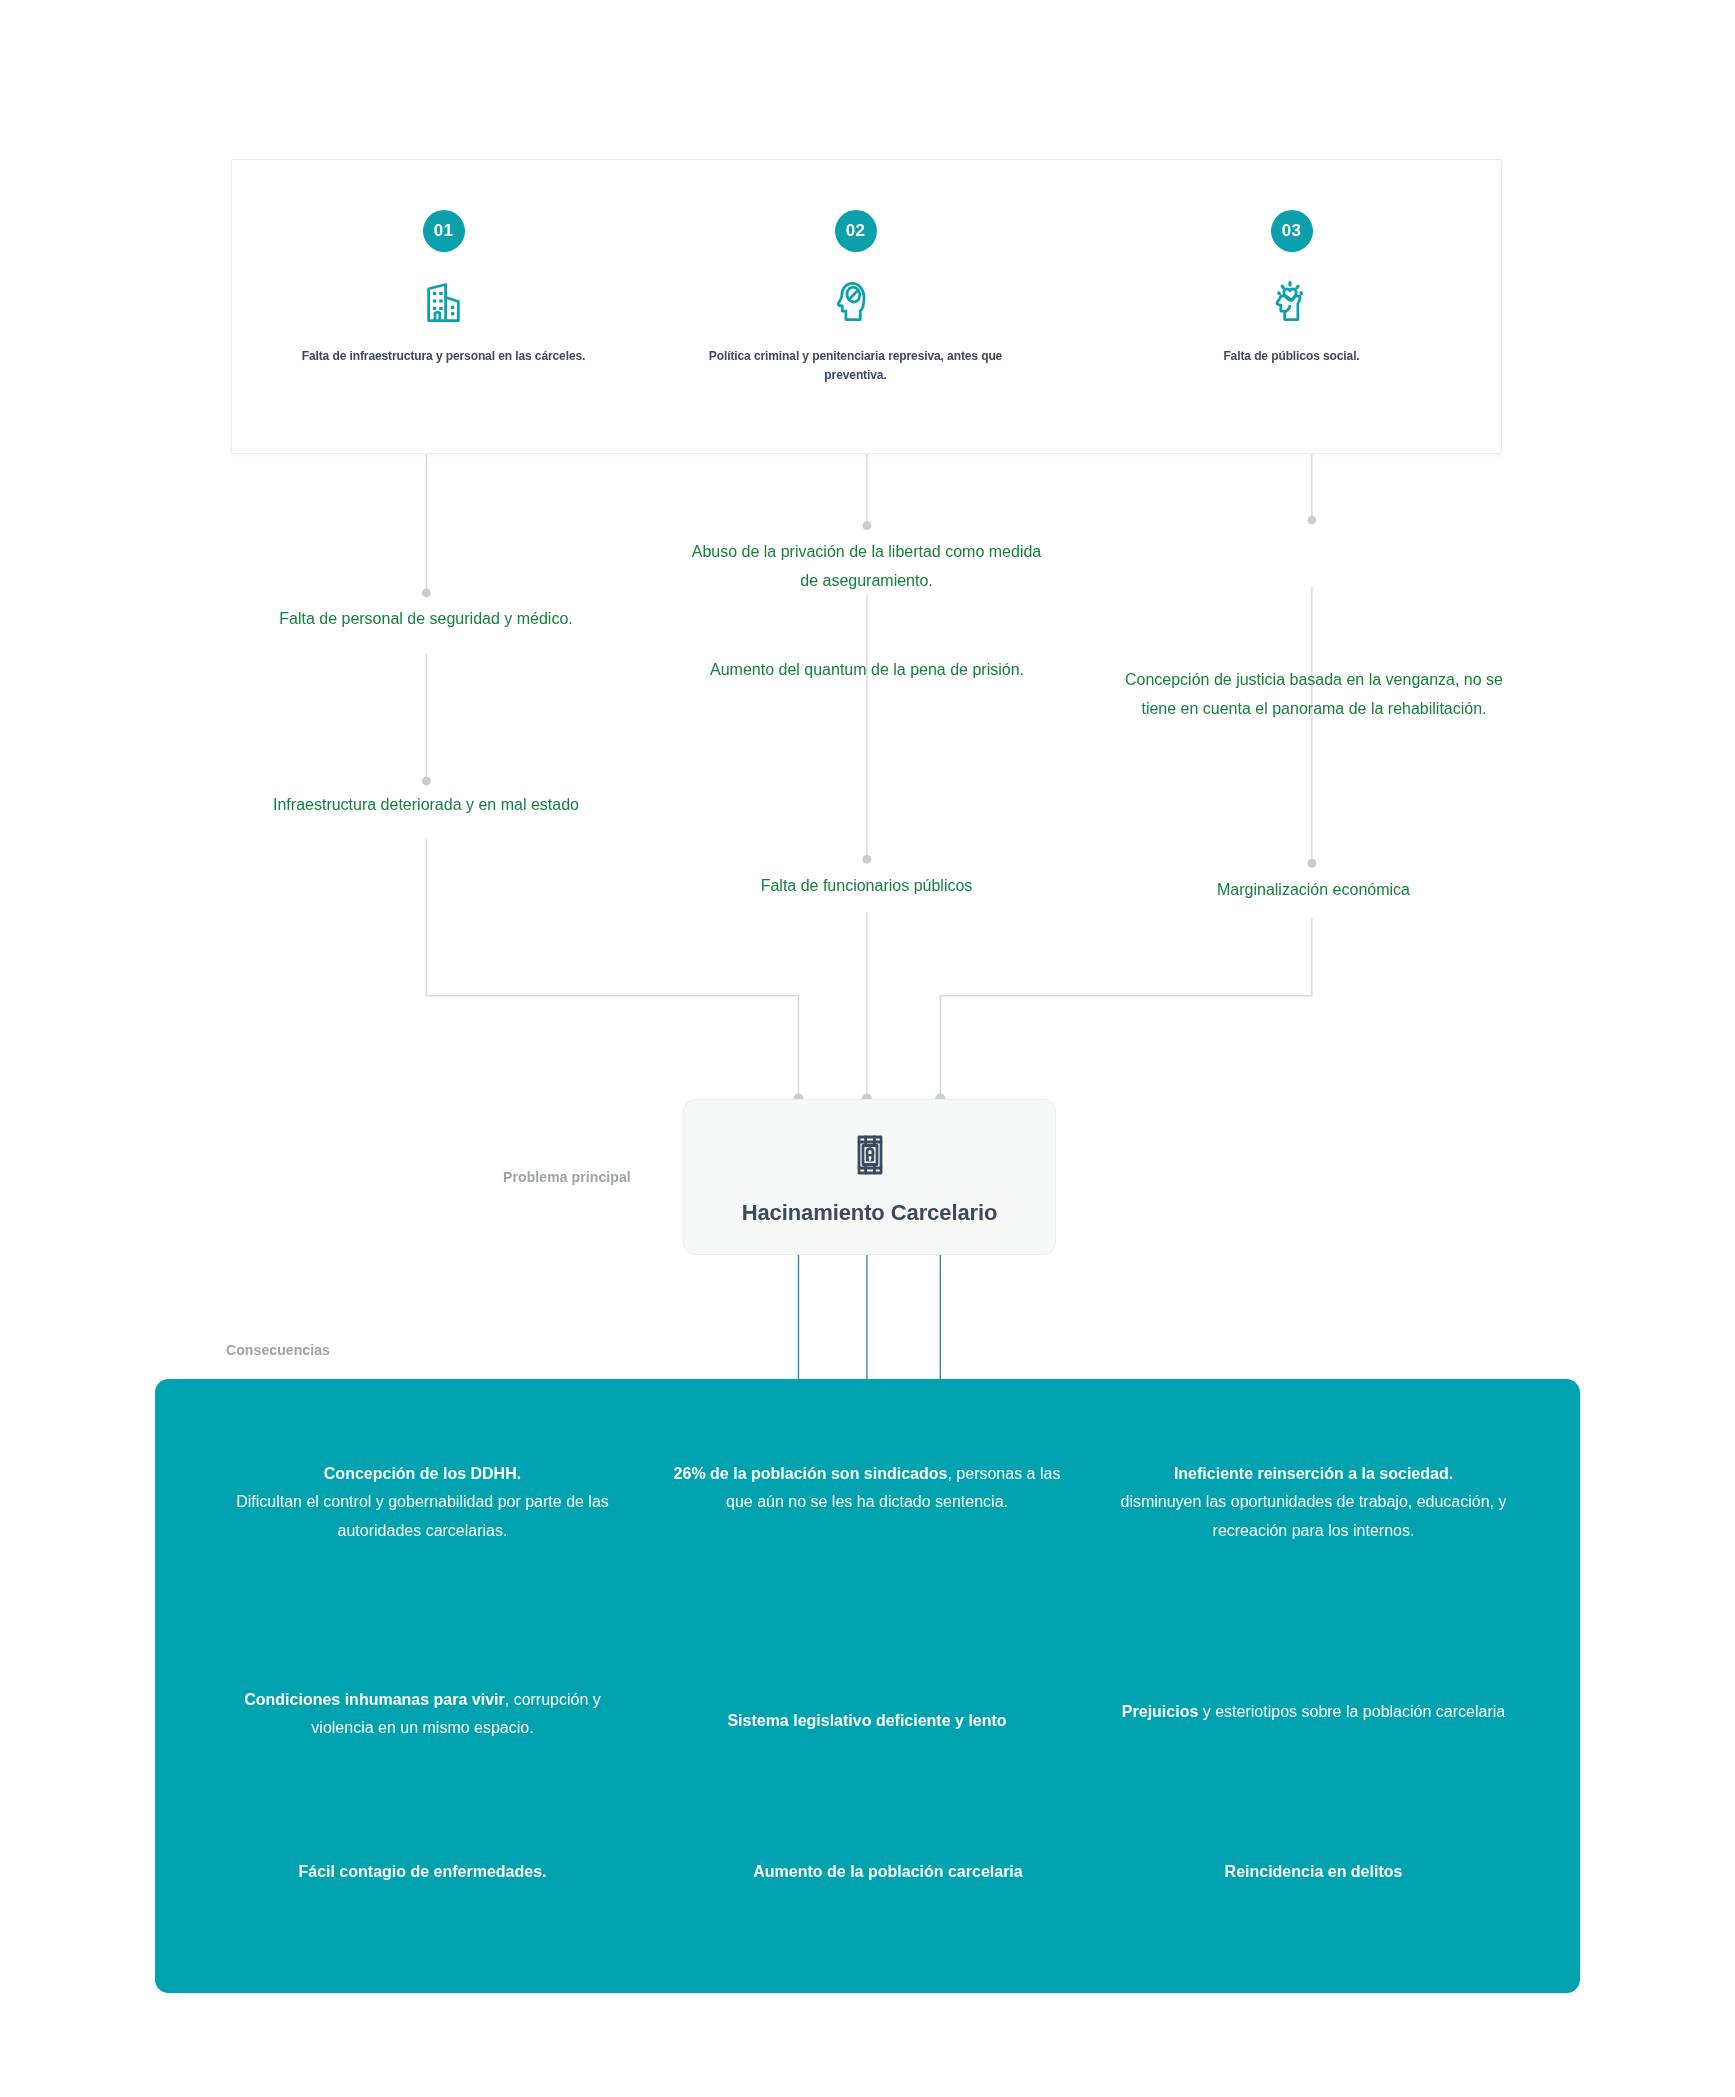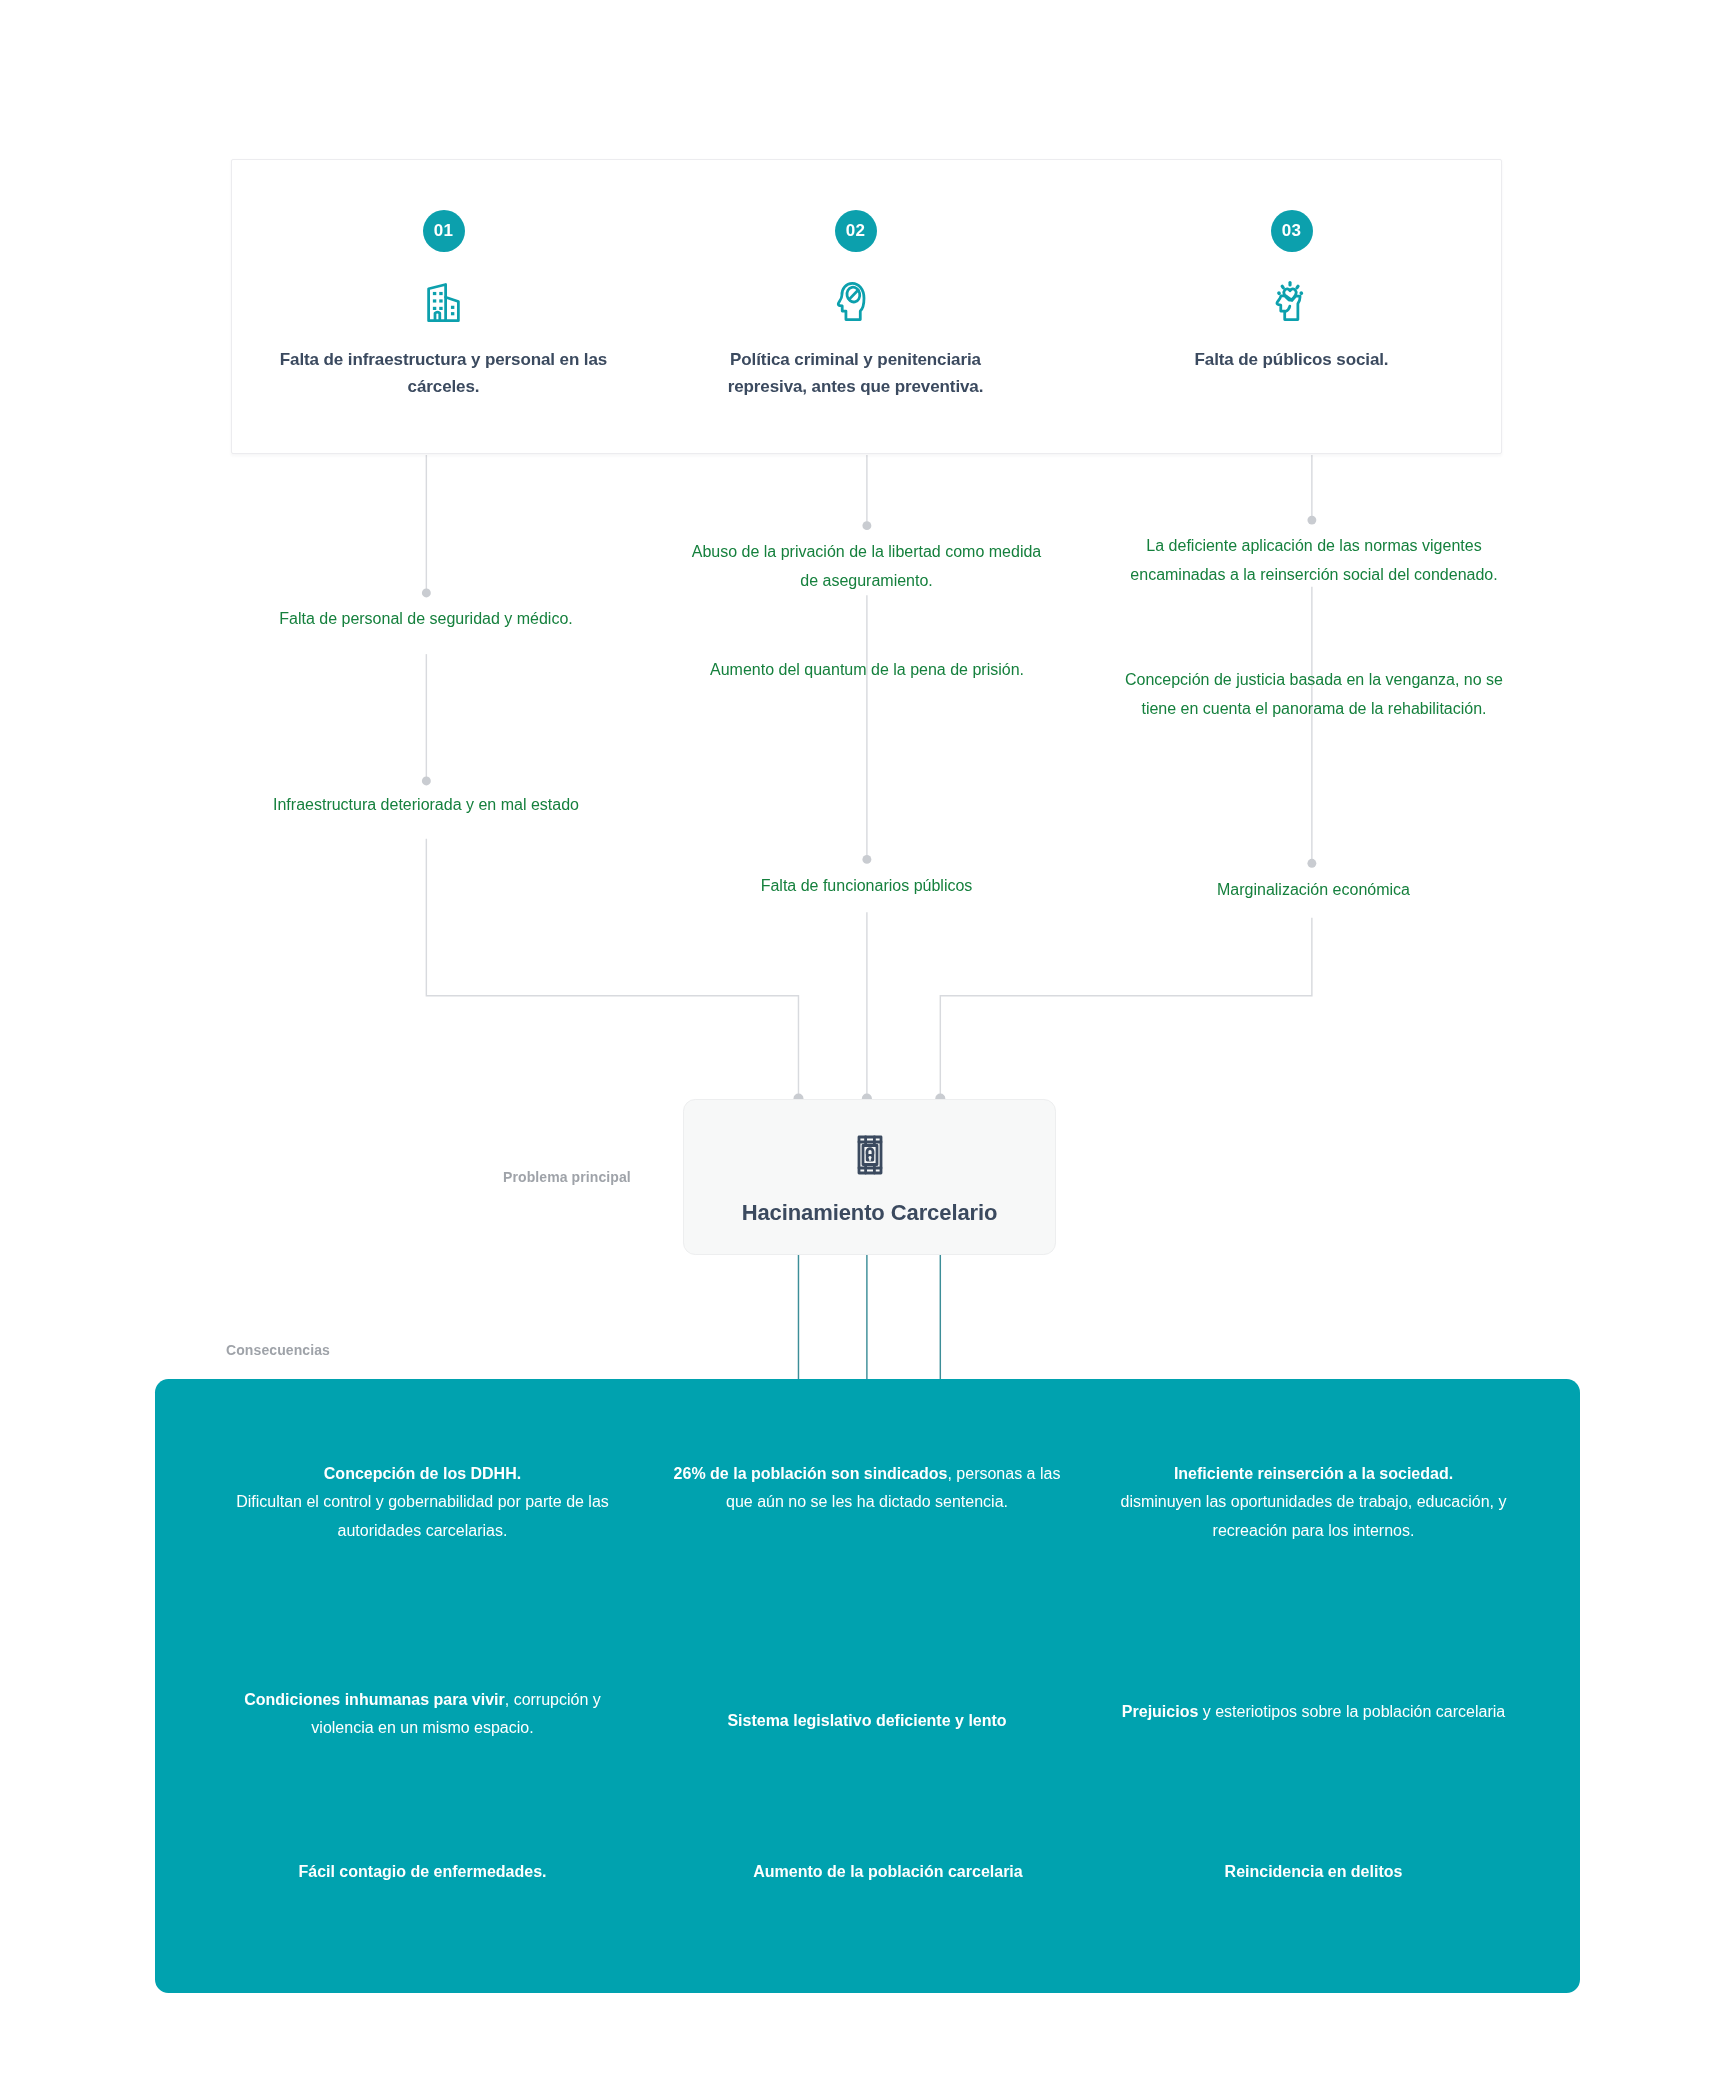--- a/index.html
+++ b/index.html
@@ -44,21 +44,21 @@
     color: #ffffff;
     font-size: 17px; font-weight: 700;
     letter-spacing: 0.3px;
     display: flex; align-items: center; justify-content: center;
   }
   .cause-icon { margin-top: 23.4px; height: 53px; display:flex; align-items:center; justify-content:center;}
   .cause-title {
     margin-top: 19px;
     width: 334px;
     text-align: center;
-    font-size: 17px; font-weight: 700;
+    font-size: 12px; font-weight: 700;
     line-height: 1.58;
     color: #3B4A5F;
     letter-spacing: -0.1px;
   }
 
   
   .sub {
     position: absolute;
     text-align: center;
     color: #15803d;
@@ -218,21 +218,20 @@
     </div>
   </div>
 
   <div class="sub" style="left:270px; top:604px; width:312px;">Falta de personal de seguridad y médico.</div>
   <div class="sub" style="left:259px; top:790px; width:334px;">Infraestructura deteriorada y en mal estado</div>
 
   <div class="sub" style="left:683px; top:537px; width:367px;">Abuso de la privación de la libertad como medida de aseguramiento.</div>
   <div class="sub" style="left:690px; top:655px; width:354px;">Aumento del quantum de la pena de prisión.</div>
   <div class="sub" style="left:683px; top:871px; width:367px;">Falta de funcionarios públicos</div>
 
-  <div class="sub" style="left:1123px; top:531px; width:382px;">La deficiente aplicación de las normas vigentes encaminadas a la reinserción social del condenado.</div>
   <div class="sub" style="left:1123px; top:665px; width:382px;">Concepción de justicia basada en la venganza, no se tiene en cuenta el panorama de la rehabilitación.</div>
   <div class="sub" style="left:1128px; top:875px; width:371px;">Marginalización económica</div>
 
   <div class="side-label" id="lbl-problema">Problema principal</div>
 
   <div class="main-box">
     <div class="main-icon">
       <svg width="48" height="48" viewBox="0 0 48 48" fill="none" stroke="#3B4A5F" stroke-width="2.8" stroke-linejoin="round" stroke-linecap="round">
         <rect x="13" y="6" width="22" height="36"></rect>
         <path d="M13 11 L35 11"></path>

